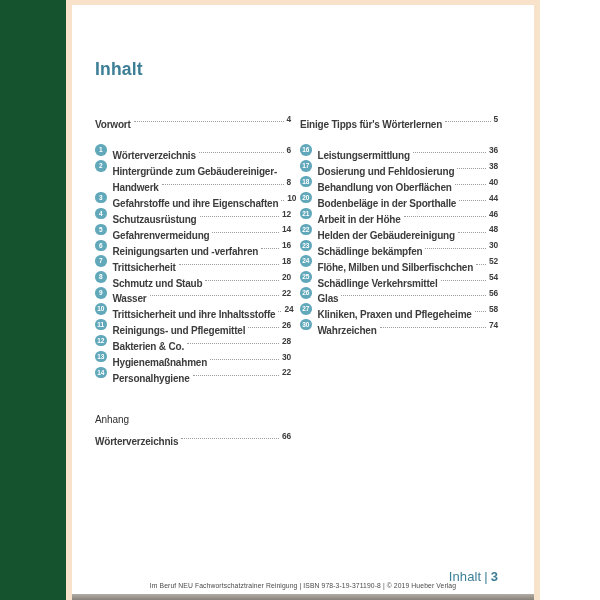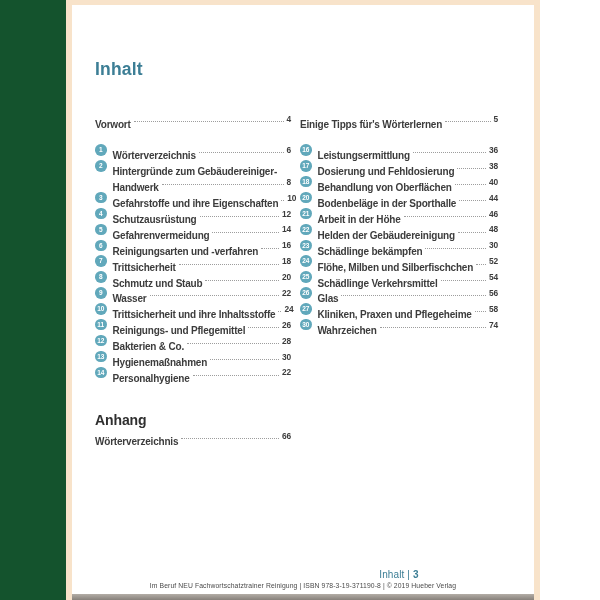--- a/index.html
+++ b/index.html
@@ -22,21 +22,21 @@
     position:absolute;left:23px;top:54px;
     font-size:17.5px;font-weight:700;color:var(--accent);letter-spacing:0.2px;
   }
   .toc-col{position:absolute;}
   #intro-left {left:23px; top:106px; width:196px;}
   #intro-right{left:228px;top:106px; width:198px;}
   #col-left   {left:23px; top:137px; width:196px;}
   #col-right  {left:228px;top:137px; width:198px;}
   .appendix   {position:absolute;left:23px;top:407px;width:196px;}
   .appendix-heading{
-    font-size:14px;font-weight:700;color:#2f2f2f;height:16px;line-height:16px;letter-spacing:-0.1px;
+    font-size:10px;font-weight:400;color:#2f2f2f;height:16px;line-height:16px;letter-spacing:-0.1px;
   }
   .toc-line{
     display:flex;align-items:center;height:15.9px;
   }
   .badge{
     flex-shrink:0;width:11.5px;height:11.5px;border-radius:50%;
     background:var(--badge);color:#fff;
     font-size:6.5px;font-weight:700;line-height:11.5px;text-align:center;
     margin-right:6px;
   }
@@ -48,21 +48,21 @@
   .dot-leader{
     flex:1 1 0;min-width:3px;height:1px;
     border-bottom:1px dotted var(--dots);
     margin:0 3px;position:relative;top:3px;
   }
   .entry-page{
     flex-shrink:0;font-size:8.4px;font-weight:700;letter-spacing:-0.2px;color:var(--text);
   }
   .pagination{
     position:absolute;left:228px;top:564px;width:198px;
-    text-align:center;font-size:10px;color:var(--accent);letter-spacing:0.1px;
+    text-align:right;font-size:13px;color:var(--accent);letter-spacing:0.1px;
   }
   .pagination .pg-num{font-weight:700;}
   .pagination .pg-sep{padding:0 3px;}
   .imprint{
     position:absolute;left:0;right:0;top:577px;text-align:center;
     font-size:6.8px;color:#4a4a4a;letter-spacing:0.1px;
   }
   .bottom-shadow{
     position:absolute;left:0;right:0;bottom:0;height:6px;
     background:linear-gradient(to bottom,#b3ada6,#87817b);

